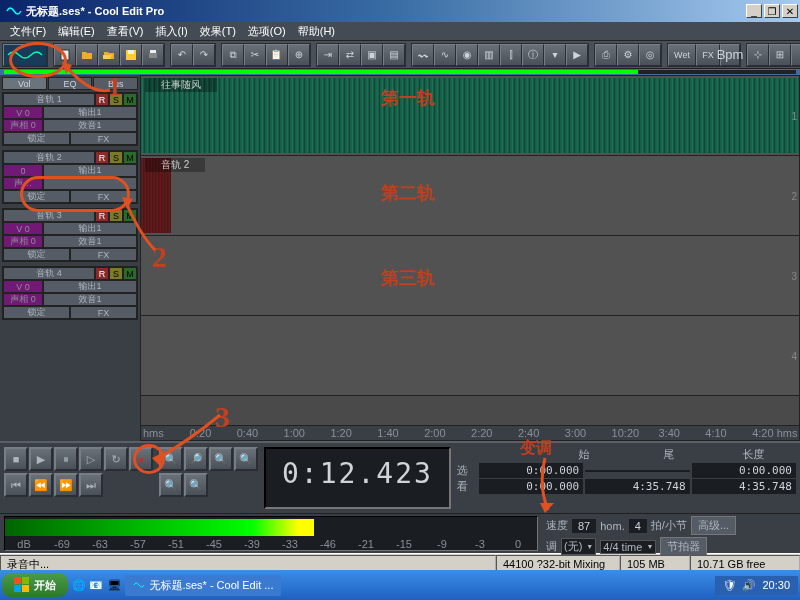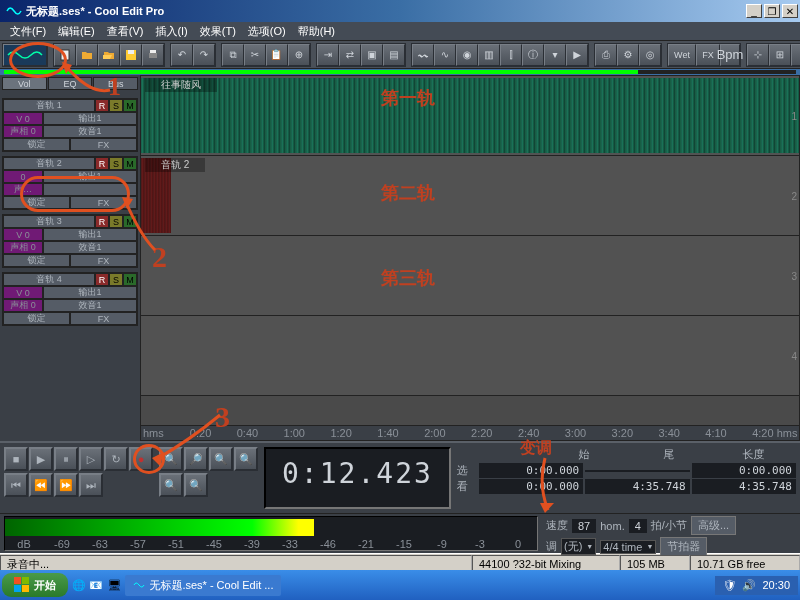--- a/index.html
+++ b/index.html
@@ -11,21 +11,21 @@
 .titlebar .winbtn{width:16px;height:14px;background:#d4d0c8;border:1px solid #fff;border-right-color:#404040;border-bottom-color:#404040;font-size:10px;display:flex;align-items:center;justify-content:center;color:#000}
 .menubar{height:19px;background:#444b55;display:flex;align-items:center;padding:0 4px;color:#fff;border-bottom:1px solid #222}
 .menubar .menu{padding:2px 6px}
 .toolbar{height:28px;background:#4a5058;display:flex;align-items:center;padding:2px;gap:1px;border-bottom:1px solid #222}
 .tool-grp{display:flex;gap:0;border:1px solid #2a2e34;margin-right:4px}
 .tbtn{width:22px;height:22px;background:linear-gradient(#6a7078,#4a5058);border:1px solid #787e86;border-right-color:#2a2e34;border-bottom-color:#2a2e34;display:flex;align-items:center;justify-content:center;color:#cfd4da;font-size:10px}
 .pbar{height:4px;background:#222;margin:1px 4px;position:relative}
 .pbar::after{content:"";position:absolute;left:0;top:0;height:100%;width:80%;background:#0f0}
 .main{display:flex;height:366px;background:#3a3f46}
 .left-panel{width:140px;background:#3a3f46;padding:2px}
-.tabs{display:flex;gap:1px;margin-bottom:8px}
+.tabs{display:flex;gap:1px;margin-bottom:2px}
 .tab{flex:1;height:13px;background:#555c66;text-align:center;color:#cfd4da;font-size:9px;line-height:13px;border:1px solid #222}
 .tab.on{background:#6b737d}
 .track-ctrl{border:1px solid #222;margin-bottom:4px;background:#4a5058}
 .trow{display:flex;height:13px}
 .tcell{border:1px solid #222;background:#555c66;color:#aeb5bd;font-size:9px;display:flex;align-items:center;justify-content:center;padding:0 2px}
 .tname{flex:1}
 .rsm{width:14px}
 .rsm.r{background:#8a2a2a;color:#fff}
 .rsm.s{background:#7a7a2a;color:#000}
 .rsm.m{background:#2a6a2a;color:#000}
@@ -300,21 +300,21 @@
       <span>hms</span>
         <span>0:20</span>
         <span>0:40</span>
         <span>1:00</span>
         <span>1:20</span>
         <span>1:40</span>
         <span>2:00</span>
         <span>2:20</span>
         <span>2:40</span>
         <span>3:00</span>
-        <span>3:20</span>
+        <span>10:20</span>
         <span>3:40</span>
         <span>4:10</span>
         <span>4:20 hms</span>
     </div>
   </div>
 </div>
 
 <div class="circle" style="left:9px;top:42px;width:58px;height:36px"></div>
 <div class="annot" style="left:108px;top:72px;font-size:26px;font-family:'Comic Sans MS',cursive">1</div>
 <svg class="arrow" style="left:60px;top:60px" width="60" height="40">
@@ -432,21 +432,21 @@
       <span>调</span>
       <span class="dd">(无)</span>
       <span class="dd">4/4 time</span>
       <span class="btn">节拍器</span>
     </div>
   </div>
 </div>
 
 <div class="status">
   <div class="cell stretch">录音中...</div>
-  <div class="cell" style="width:148px">44100 ?32-bit Mixing</div>
+  <div class="cell" style="width:124px">44100 ?32-bit Mixing</div>
   <div class="cell" style="width:70px">105 MB</div>
   <div class="cell" style="width:110px">10.71 GB free</div>
 </div>
 
 <div class="taskbar">
   <div class="start">
     <svg width="16" height="16">
         <rect width="7" height="7" fill="#f25022"></rect>
         <rect x="8" width="7" height="7" fill="#7fba00"></rect>
         <rect y="8" width="7" height="7" fill="#00a4ef"></rect>

